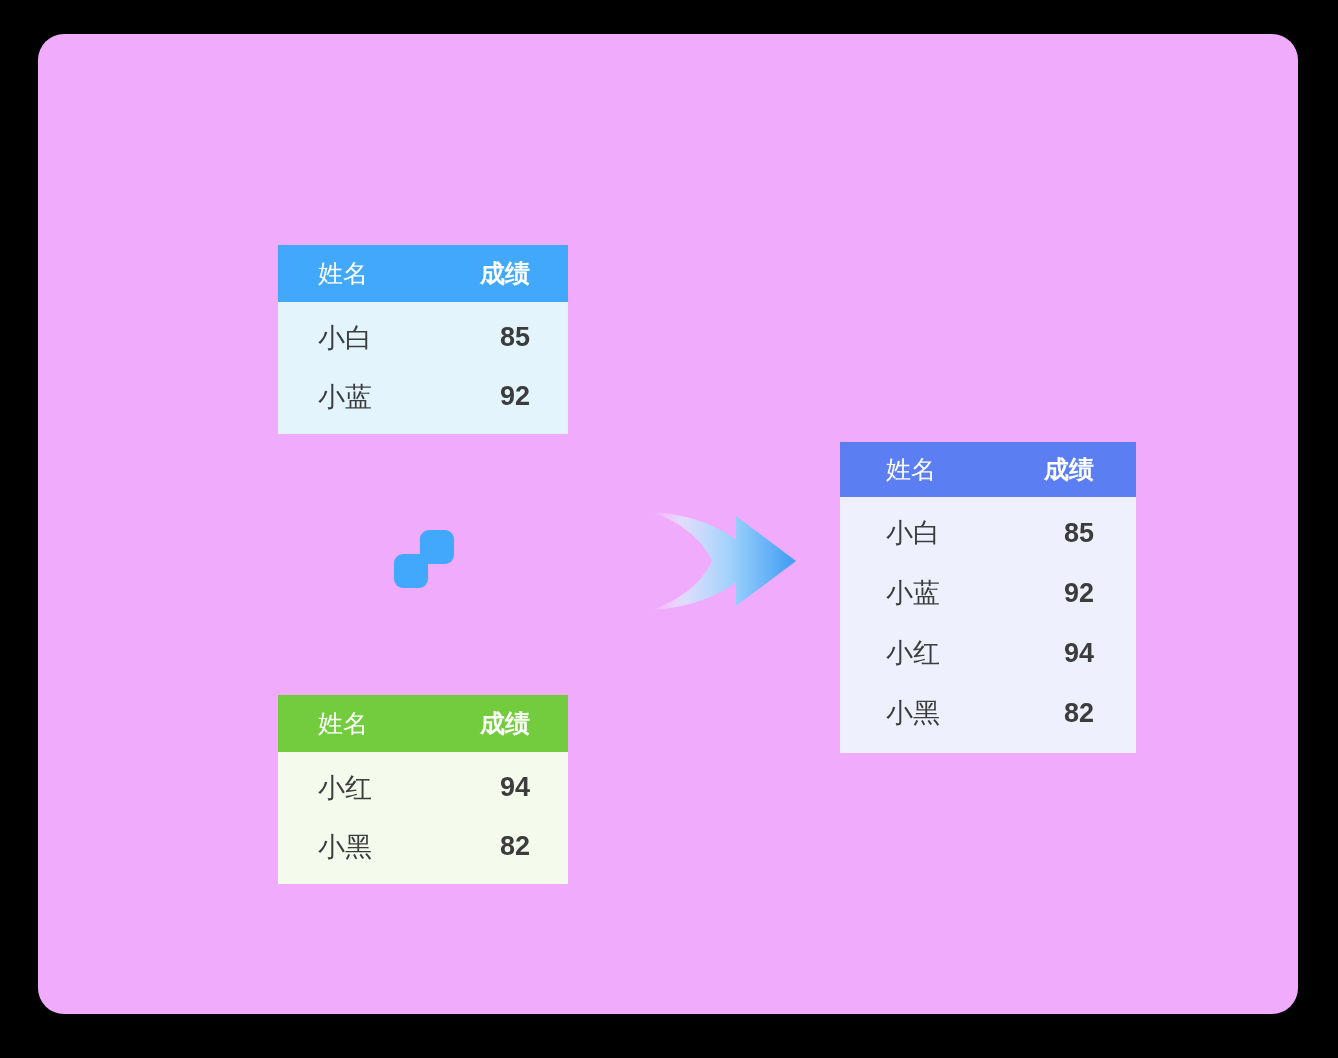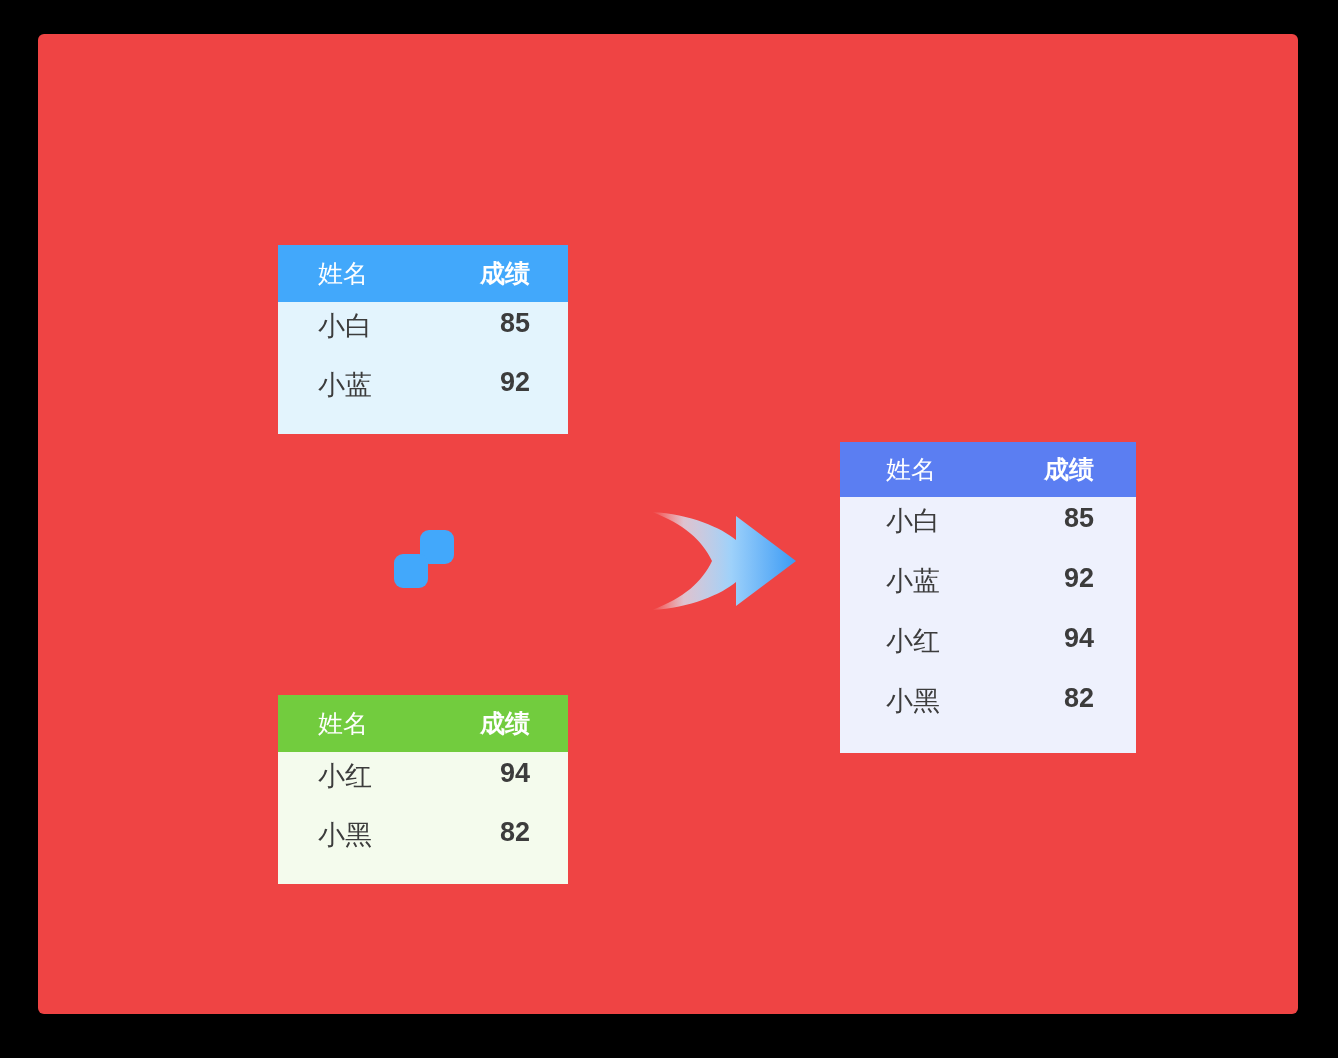--- a/index.html
+++ b/index.html
@@ -21,40 +21,40 @@
     background: #000000;
   }
 
   
   #card {
     position: absolute;
     left: 38px;
     top: 34px;
     width: 1260px;
     height: 980px;
-    background: #ef4444;
-    border-radius: 6px;
+    background: #f0abfc;
+    border-radius: 26px;
   }
 
   
   .tbl {
     position: absolute;
     box-sizing: border-box;
   }
   .tbl .thead {
     display: flex;
     align-items: center;
     box-sizing: border-box;
   }
   .tbl .tbody {
     box-sizing: border-box;
   }
   .tbl .row {
     display: flex;
-    align-items: flex-start;
+    align-items: center;
     box-sizing: border-box;
   }
   .cell-name {
     box-sizing: border-box;
     text-align: left;
   }
   .cell-score {
     box-sizing: border-box;
     text-align: right;
     font-weight: bold;

